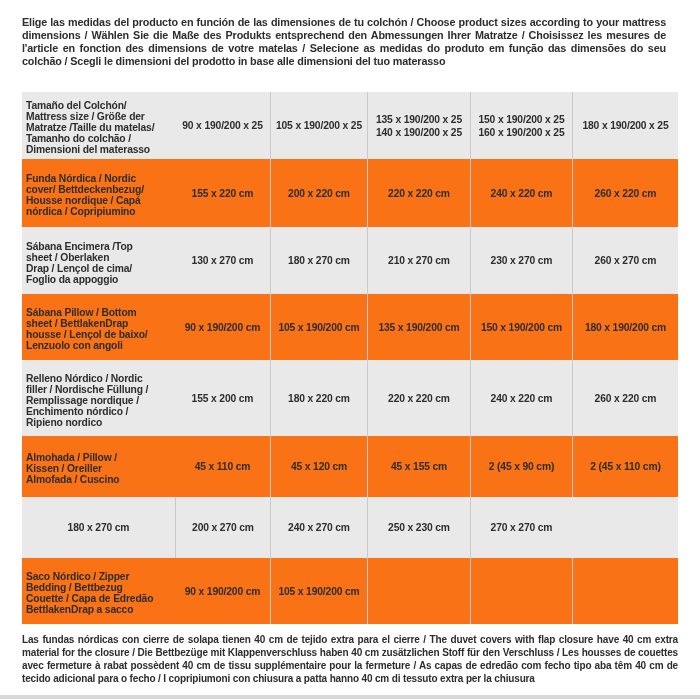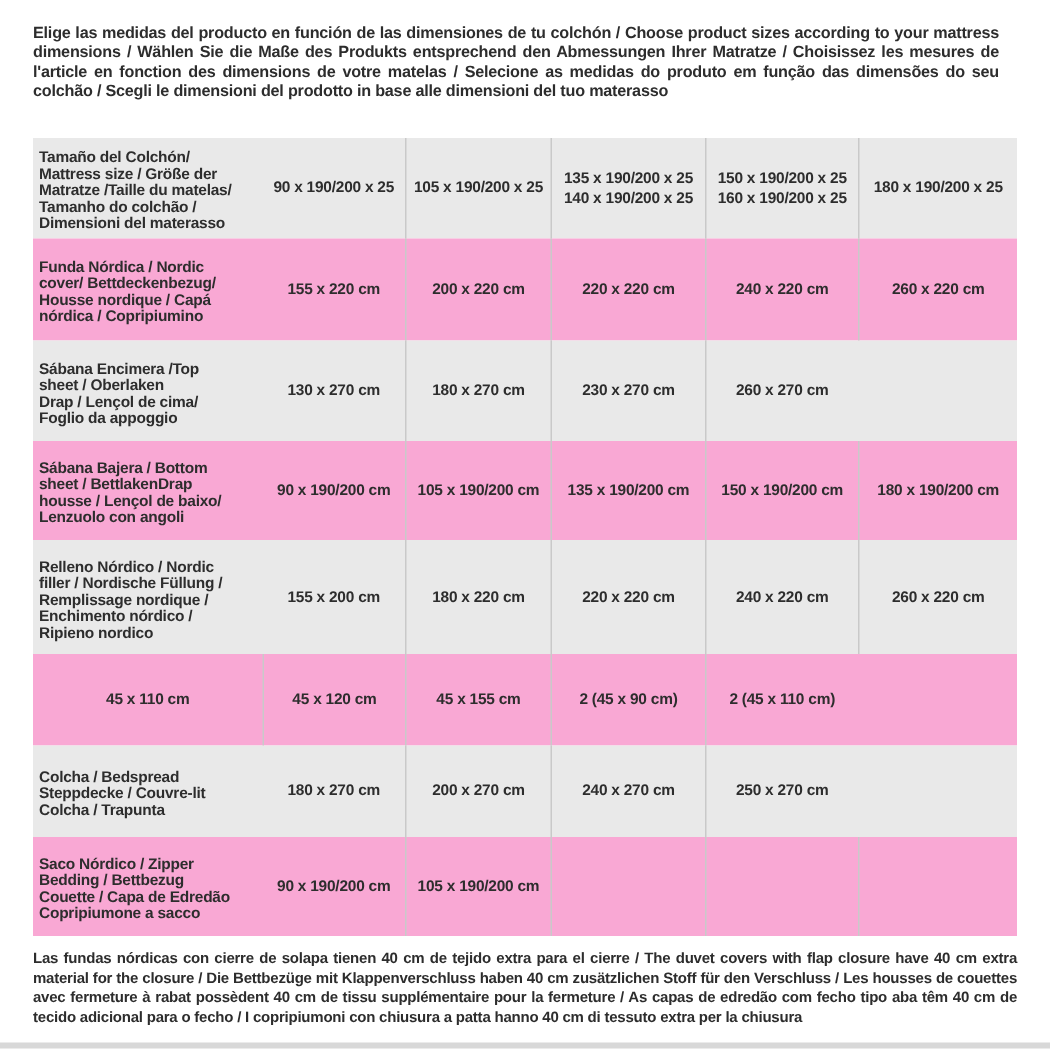--- a/index.html
+++ b/index.html
@@ -28,21 +28,21 @@
     text-align: justify;
     color: #2d2d2d;
   }
   .size-table {
     width: 656px;
   }
   .row {
     display: grid;
     grid-template-columns: 153px 95px 97px 103px 102px 106px;
     align-items: stretch;
-    background: #f9a8d4;
+    background: #f97316;
   }
   .row.shaded { background: #e9e9e9; }
   .row:nth-child(1) { min-height: 67px; }
   .row:nth-child(2) { min-height: 68px; }
   .row:nth-child(3) { min-height: 67px; }
   .row:nth-child(4) { min-height: 66px; }
   .row:nth-child(5) { min-height: 76px; }
   .row:nth-child(6) { min-height: 61px; }
   .row:nth-child(7) { min-height: 61px; }
   .row:nth-child(8) { min-height: 66px; }
@@ -123,26 +123,27 @@
       <div class="cell val sep">260 x 220 cm</div>
     </div>
 
     <div class="row shaded">
       <div class="cell label">Sábana Encimera /Top
 sheet / Oberlaken
 Drap / Lençol de cima/
 Foglio da appoggio</div>
       <div class="cell val">130 x 270 cm</div>
       <div class="cell val sep">180 x 270 cm</div>
+      <div class="cell val sep">210 x 270 cm</div>
       <div class="cell val sep">230 x 270 cm</div>
       <div class="cell val sep">260 x 270 cm</div>
     </div>
 
     <div class="row">
-      <div class="cell label">Sábana Bajera / Bottom
+      <div class="cell label">Sábana Pillow / Bottom
 sheet / BettlakenDrap
 housse / Lençol de baixo/
 Lenzuolo con angoli</div>
       <div class="cell val">90 x 190/200 cm</div>
       <div class="cell val sep">105 x 190/200 cm</div>
       <div class="cell val sep">135 x 190/200 cm</div>
       <div class="cell val sep">150 x 190/200 cm</div>
       <div class="cell val sep">180 x 190/200 cm</div>
     </div>
 
@@ -153,42 +154,43 @@
 Enchimento nórdico /
 Ripieno nordico</div>
       <div class="cell val">155 x 200 cm</div>
       <div class="cell val sep">180 x 220 cm</div>
       <div class="cell val sep">220 x 220 cm</div>
       <div class="cell val sep">240 x 220 cm</div>
       <div class="cell val sep">260 x 220 cm</div>
     </div>
 
     <div class="row">
+      <div class="cell label">Almohada / Pillow /
+Kissen / Oreiller
+Almofada / Cuscino</div>
       <div class="cell val">45 x 110 cm</div>
       <div class="cell val sep">45 x 120 cm</div>
       <div class="cell val sep">45 x 155 cm</div>
       <div class="cell val sep">2 (45 x 90 cm)</div>
       <div class="cell val sep">2 (45 x 110 cm)</div>
     </div>
 
     <div class="row shaded">
-      <div class="cell label">Colcha / Bedspread
-Steppdecke / Couvre-lit
-Colcha / Trapunta</div>
       <div class="cell val">180 x 270 cm</div>
       <div class="cell val sep">200 x 270 cm</div>
       <div class="cell val sep">240 x 270 cm</div>
-      <div class="cell val sep">250 x 270 cm</div>
+      <div class="cell val sep">250 x 230 cm</div>
+      <div class="cell val sep">270 x 270 cm</div>
     </div>
 
     <div class="row">
       <div class="cell label">Saco Nórdico / Zipper
 Bedding / Bettbezug
 Couette / Capa de Edredão
-Copripiumone a sacco</div>
+BettlakenDrap a sacco</div>
       <div class="cell val">90 x 190/200 cm</div>
       <div class="cell val sep">105 x 190/200 cm</div>
       <div class="cell val sep"></div>
       <div class="cell val sep"></div>
       <div class="cell val sep"></div>
     </div>
 
   </div>
 
   <p class="note">Las fundas nórdicas con cierre de solapa tienen 40 cm de tejido extra para el cierre / The duvet covers with flap closure have 40 cm extra material for the closure / Die Bettbezüge mit Klappenverschluss haben 40 cm zusätzlichen Stoff für den Verschluss / Les housses de couettes avec fermeture à rabat possèdent 40 cm de tissu supplémentaire pour la fermeture / As capas de edredão com fecho tipo aba têm 40 cm de tecido adicional para o fecho / I copripiumoni con chiusura a patta hanno 40 cm di tessuto extra per la chiusura</p>

